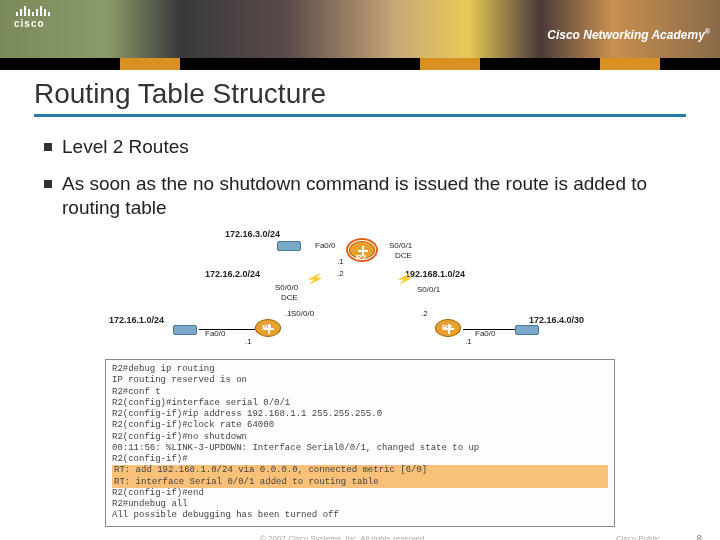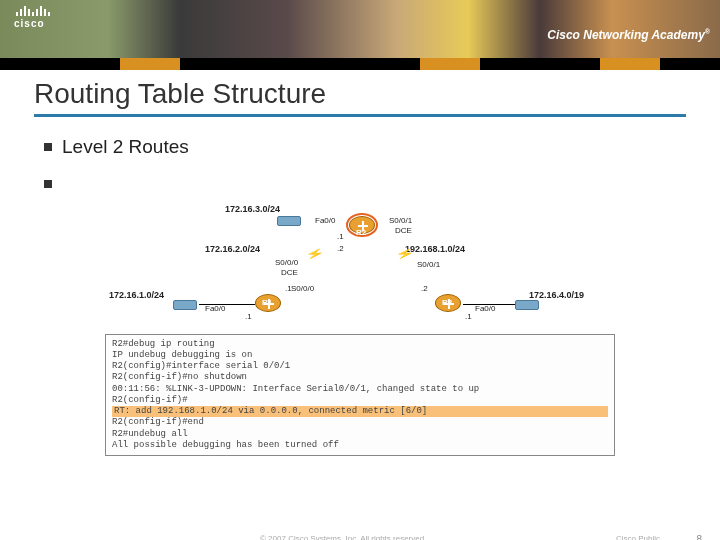--- a/index.html
+++ b/index.html
@@ -17,21 +17,21 @@
   .bar-orange { background: #d89020; }
   .bar-black { background: #000; }
   
   .slide-title { font-size: 28px; color: #333; padding: 8px 34px 0 34px; }
   .blue-underline { height: 3px; background: #2a7aaa; margin: 4px 34px 14px 34px; }
   
   .bullet { font-size: 19px; color: #222; padding: 4px 44px 8px 44px; display: flex; align-items: flex-start; }
   .bullet-marker { width: 8px; height: 8px; background: #333; margin-right: 10px; margin-top: 8px; flex-shrink: 0; }
   .bullet-text { line-height: 1.3; }
   
-  .diagram-wrap { margin: 8px auto 0 auto; width: 510px; }
+  .diagram-wrap { margin: 0 auto 0 auto; width: 510px; }
   .topology { position: relative; width: 510px; height: 130px; font-size: 8px; color: #222; }
   .net-label { position: absolute; font-weight: bold; font-size: 9px; }
   .if-label { position: absolute; font-size: 8px; }
   .router { position: absolute; width: 26px; height: 18px; background: #e8a030; border-radius: 50%; border: 1px solid #a06000; }
   .router::before, .router::after { content:""; position:absolute; background:#fff; }
   .router::before { width:2px; height:10px; left:12px; top:4px; }
   .router::after { width:10px; height:2px; left:8px; top:8px; }
   .switch { position: absolute; width: 24px; height: 10px; background: #7aa8c8; border: 1px solid #4a7898; border-radius: 2px; }
   .link { position: absolute; background: #000; height: 1px; }
   .zig { position: absolute; color: #c02020; font-size: 16px; font-weight: bold; transform: scaleY(0.6); }
@@ -86,20 +86,21 @@
 
 <div class="slide-title">Routing Table Structure</div>
 <div class="blue-underline"></div>
 
 <div class="bullet">
   <span class="bullet-marker"></span>
   <span class="bullet-text">Level 2 Routes</span>
 </div>
 <div class="bullet">
   <span class="bullet-marker"></span>
+  <span class="bullet-text">As soon as the no shutdown command is issued the route is added to routing table</span>
 </div>
 
 <div class="diagram-wrap">
   <div class="topology">
     <div class="net-label" style="top:0;left:120px">172.16.3.0/24</div>
     <div class="if-label" style="top:12px;left:210px">Fa0/0</div>
     <div class="if-label" style="top:12px;left:284px">S0/0/1</div>
     <div class="if-label" style="top:22px;left:290px">DCE</div>
 
     <div class="switch" style="top:12px;left:172px"></div>
@@ -112,21 +113,21 @@
 
     <div class="if-label" style="top:54px;left:170px">S0/0/0</div>
     <div class="if-label" style="top:64px;left:176px">DCE</div>
     <div class="if-label" style="top:40px;left:232px">.2</div>
     <div class="if-label" style="top:56px;left:312px">S0/0/1</div>
 
     <div class="zig" style="top:40px;left:200px">⚡</div>
     <div class="zig" style="top:40px;left:290px">⚡</div>
 
     <div class="net-label" style="top:86px;left:4px">172.16.1.0/24</div>
-    <div class="net-label" style="top:86px;left:424px">172.16.4.0/19</div>
+    <div class="net-label" style="top:86px;left:424px">172.16.4.0/30</div>
 
     <div class="switch" style="top:96px;left:68px"></div>
     <div class="if-label" style="top:100px;left:100px">Fa0/0</div>
     <div class="router" style="top:90px;left:150px"></div>
     <div class="rname" style="top:94px;left:157px">R1</div>
     <div class="if-label" style="top:108px;left:140px">.1</div>
     <div class="if-label" style="top:80px;left:180px">.1</div>
     <div class="if-label" style="top:80px;left:186px">S0/0/0</div>
 
     <div class="link" style="top:100px;left:94px;width:56px"></div>
@@ -135,26 +136,30 @@
     <div class="rname" style="top:94px;left:337px">R3</div>
     <div class="if-label" style="top:80px;left:316px">.2</div>
     <div class="if-label" style="top:100px;left:370px">Fa0/0</div>
     <div class="if-label" style="top:108px;left:360px">.1</div>
     <div class="switch" style="top:96px;left:410px"></div>
     <div class="link" style="top:100px;left:358px;width:52px"></div>
   </div>
 
   <div class="cli-box">
     <div>R2#debug ip routing</div>
-    <div>IP undebug debugging is on</div>
+    <div>IP routing reserved is on</div>
+    <div>R2#conf t</div>
     <div>R2(config)#interface serial 0/0/1</div>
+    <div>R2(config-if)#ip address 192.168.1.1 255.255.255.0</div>
+    <div>R2(config-if)#clock rate 64000</div>
     <div>R2(config-if)#no shutdown</div>
     <div>00:11:56: %LINK-3-UPDOWN: Interface Serial0/0/1, changed state to up</div>
     <div>R2(config-if)#</div>
     <div class="cli-highlight">RT: add 192.168.1.0/24 via 0.0.0.0, connected metric [6/0]</div>
+    <div class="cli-highlight">RT: interface Serial 0/0/1 added to routing table</div>
     <div>R2(config-if)#end</div>
     <div>R2#undebug all</div>
     <div>All possible debugging has been turned off</div>
   </div>
 </div>
 
 <div class="footer">
   <span class="footer-copy">© 2007 Cisco Systems, Inc. All rights reserved.</span>
   <span class="footer-pub">Cisco Public</span>
   <span class="footer-num">8</span>

